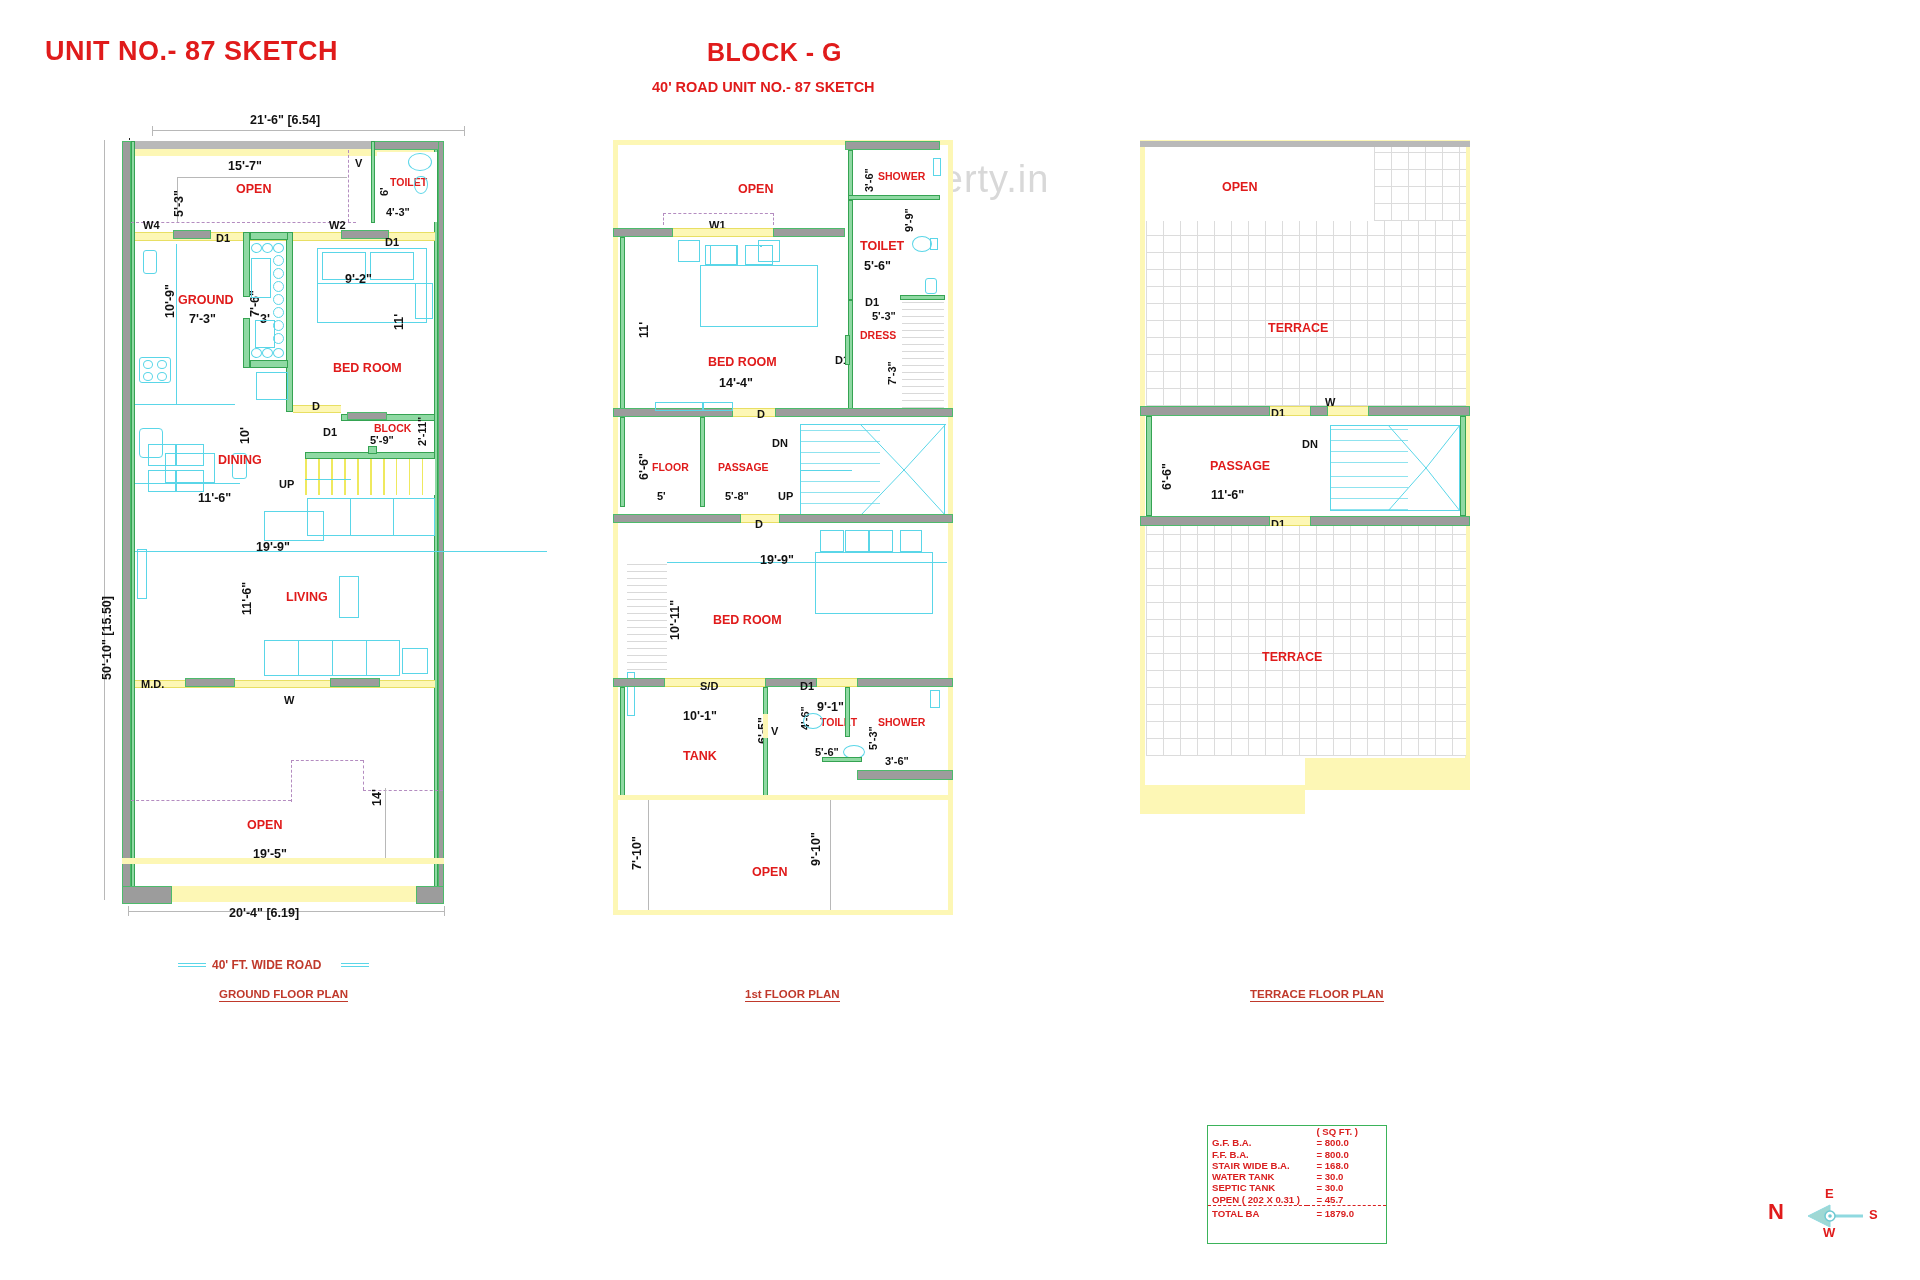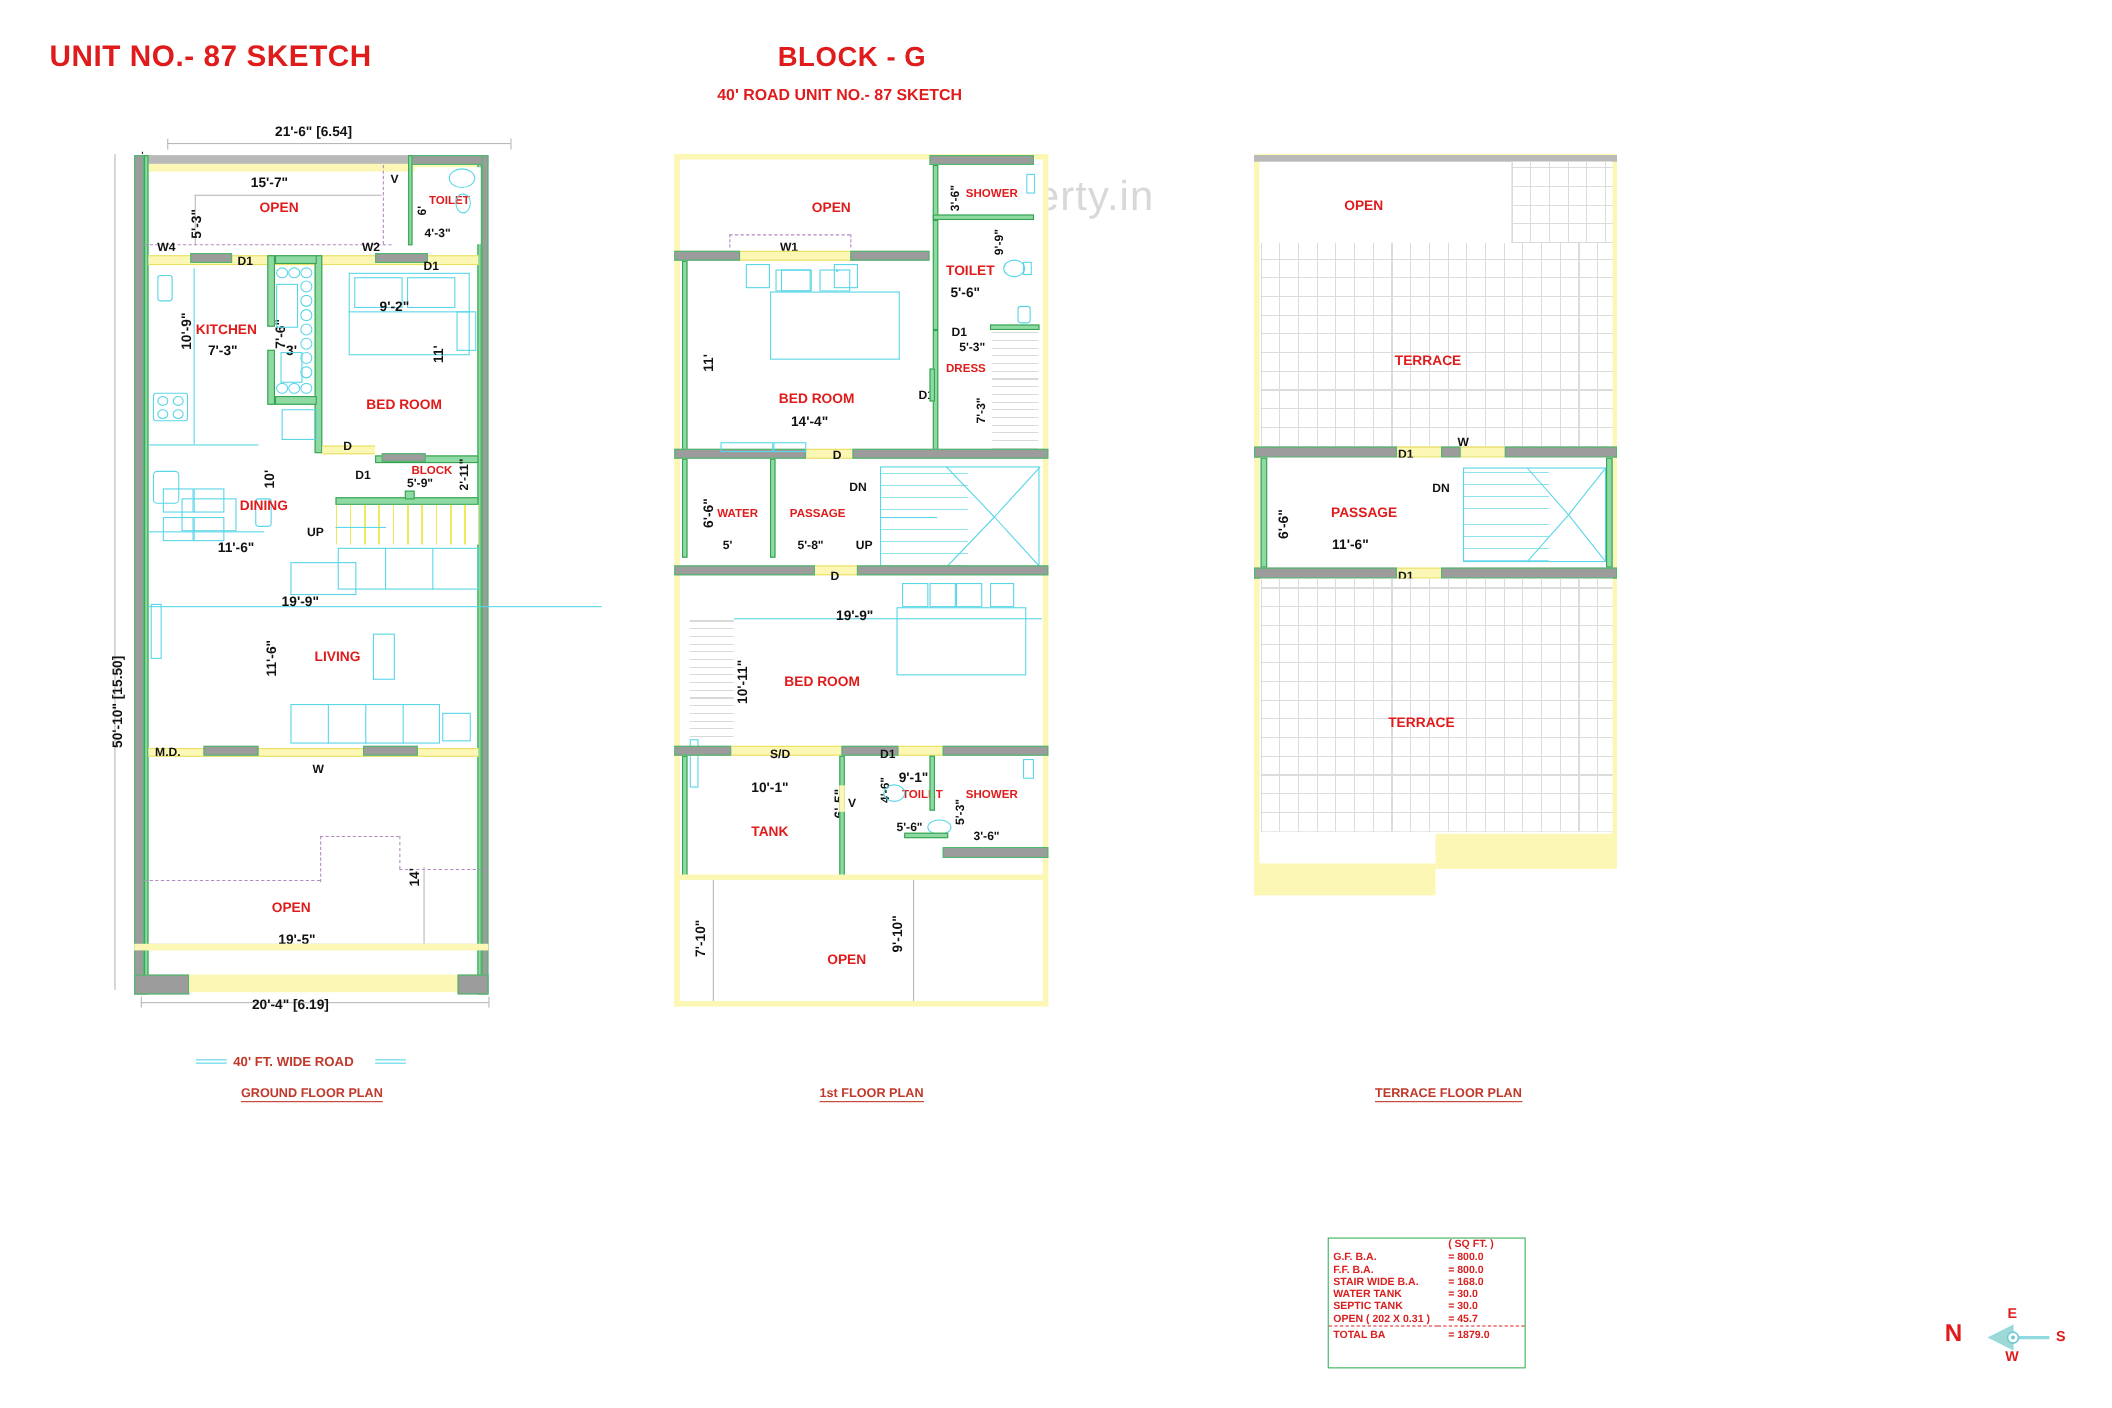--- a/index.html
+++ b/index.html
@@ -135,21 +135,21 @@
   <div class="t tag" style="left:385px;top:236px;">D1</div>
 
   <div class="cyanL" style="left:176px;top:244px;height:160px;"></div>
   <div class="cyanT" style="left:135px;top:404px;width:100px;"></div>
   <div class="cyan" style="left:143px;top:250px;width:14px;height:24px;border-radius:3px;"></div>
   <div class="cyan" style="left:139px;top:357px;width:32px;height:26px;border-radius:3px;"></div>
   <div class="cyan" style="left:143px;top:360px;width:10px;height:9px;border-radius:50%;"></div>
   <div class="cyan" style="left:157px;top:360px;width:10px;height:9px;border-radius:50%;"></div>
   <div class="cyan" style="left:143px;top:372px;width:10px;height:9px;border-radius:50%;"></div>
   <div class="cyan" style="left:157px;top:372px;width:10px;height:9px;border-radius:50%;"></div>
-  <div class="t room" style="left:178px;top:293px;">KITCHEN</div>
+  <div class="t room" style="left:178px;top:293px;">GROUND</div>
   <div class="t dim" style="left:189px;top:312px;">7'-3"</div>
   <div class="t dim vert" style="left:163px;top:318px;">10'-9"</div>
 
   <div class="wallG" style="left:243px;top:232px;width:7px;height:65px;"></div>
   <div class="wallG" style="left:243px;top:318px;width:7px;height:50px;"></div>
   <div class="wallG" style="left:286px;top:232px;width:7px;height:180px;"></div>
   <div class="wallG" style="left:250px;top:232px;width:38px;height:8px;"></div>
   <div class="wallG" style="left:250px;top:360px;width:38px;height:8px;"></div>
   <div class="t dim vert" style="left:248px;top:317px;">7'-6"</div>
   <div class="t dim" style="left:260px;top:312px;">3'</div>
@@ -314,21 +314,21 @@
   <div class="wallO" style="left:613px;top:408px;width:120px;height:9px;"></div>
   <div class="wallY" style="left:733px;top:408px;width:42px;height:9px;"></div>
   <div class="wallO" style="left:775px;top:408px;width:178px;height:9px;"></div>
   <div class="t tag" style="left:757px;top:408px;">D</div>
   <div class="cyan" style="left:655px;top:402px;width:48px;height:9px;"></div>
   <div class="cyan" style="left:703px;top:402px;width:30px;height:9px;"></div>
 
   <div class="wallG" style="left:620px;top:417px;width:5px;height:90px;"></div>
   <div class="wallG" style="left:700px;top:417px;width:5px;height:90px;"></div>
   <div class="t dim vert" style="left:637px;top:480px;">6'-6"</div>
-  <div class="t roomS" style="left:652px;top:461px;">WATER</div>
+  <div class="t roomS" style="left:652px;top:461px;">FLOOR</div>
   <div class="t dimS" style="left:657px;top:490px;">5'</div>
 
   <div class="t roomS" style="left:718px;top:461px;">PASSAGE</div>
   <div class="t dimS" style="left:725px;top:490px;">5'-8"</div>
   <div class="t tag" style="left:772px;top:437px;">DN</div>
   <div class="t tag" style="left:778px;top:490px;">UP</div>
   <div class="stairC" style="left:800px;top:424px;width:80px;height:40px;"></div>
   <div class="stairC" style="left:800px;top:475px;width:80px;height:40px;"></div>
   <div class="cyan" style="left:800px;top:424px;width:145px;height:92px;"></div>
   <svg style="position:absolute;left:860px;top:424px;width:86px;height:92px;">

